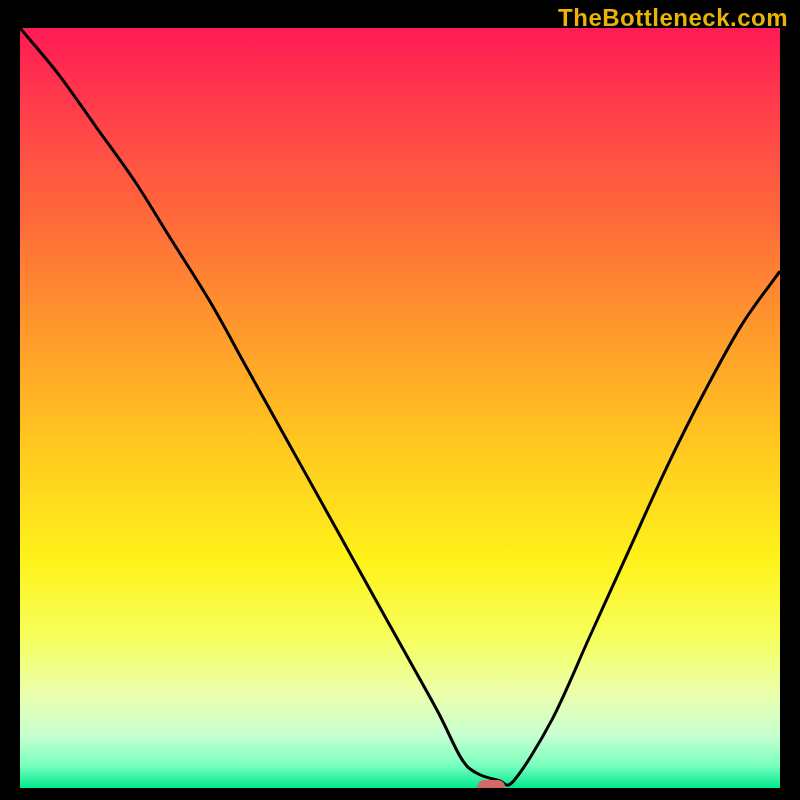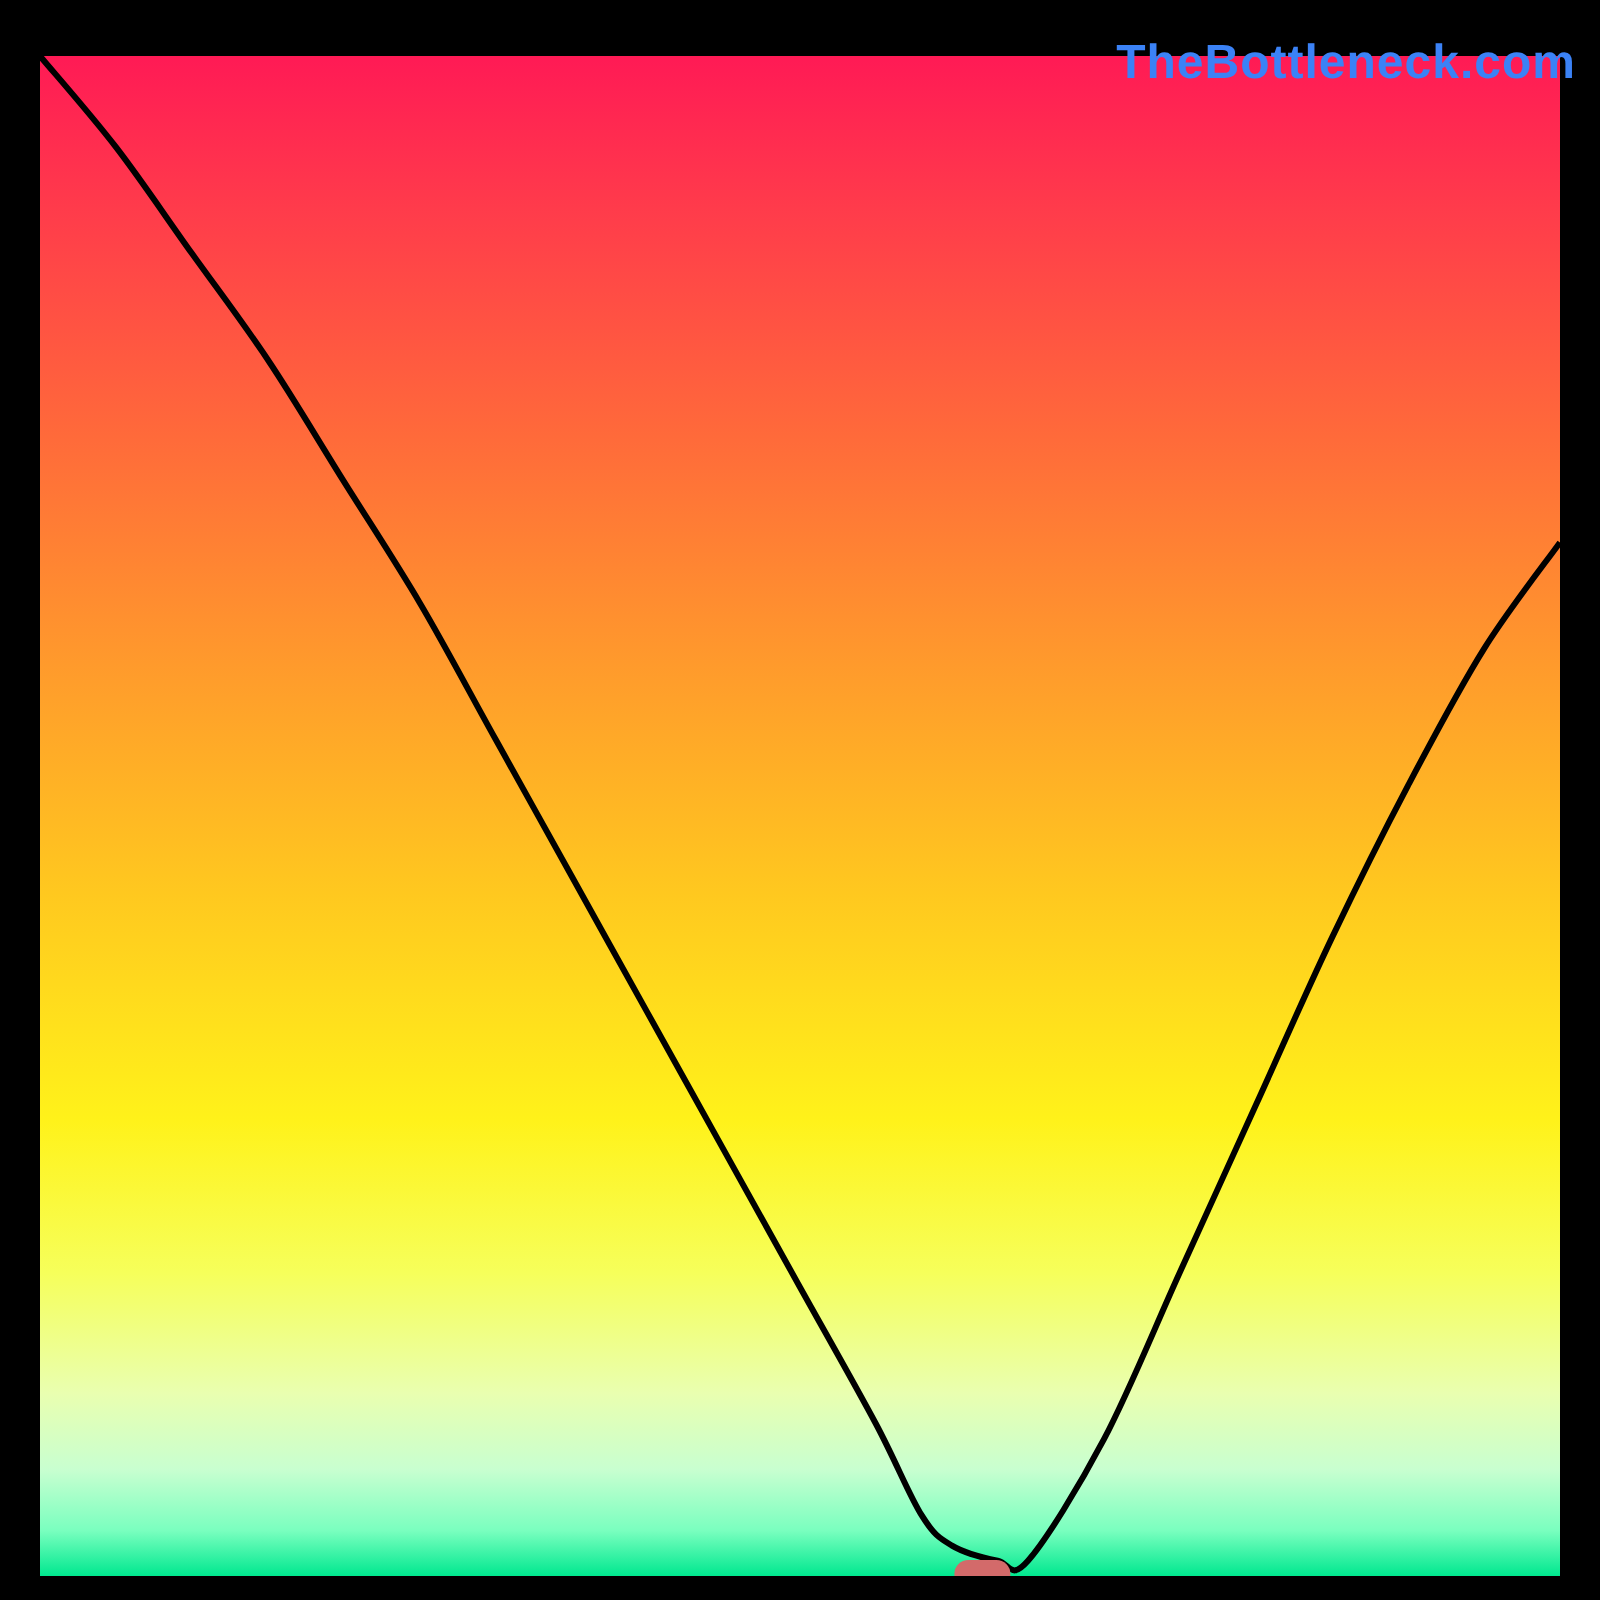--- a/index.html
+++ b/index.html
@@ -14,26 +14,25 @@
   .frame {
     position: relative;
     width: 800px;
     height: 800px;
     background: #000;
   }
   .watermark {
     position: absolute;
     top: 4px;
     right: 12px;
-    color: #3b82f6;
+    color: #eab308;
     font-size: 24px;
     font-weight: 600;
     letter-spacing: 0.5px;
     z-index: 10;
-    margin-top: 14px;
   }
   .plot-outer {
     position: absolute;
     left: 20px;
     top: 28px;
     width: 760px;
     height: 760px;
     background: #000;
   }
   svg {

